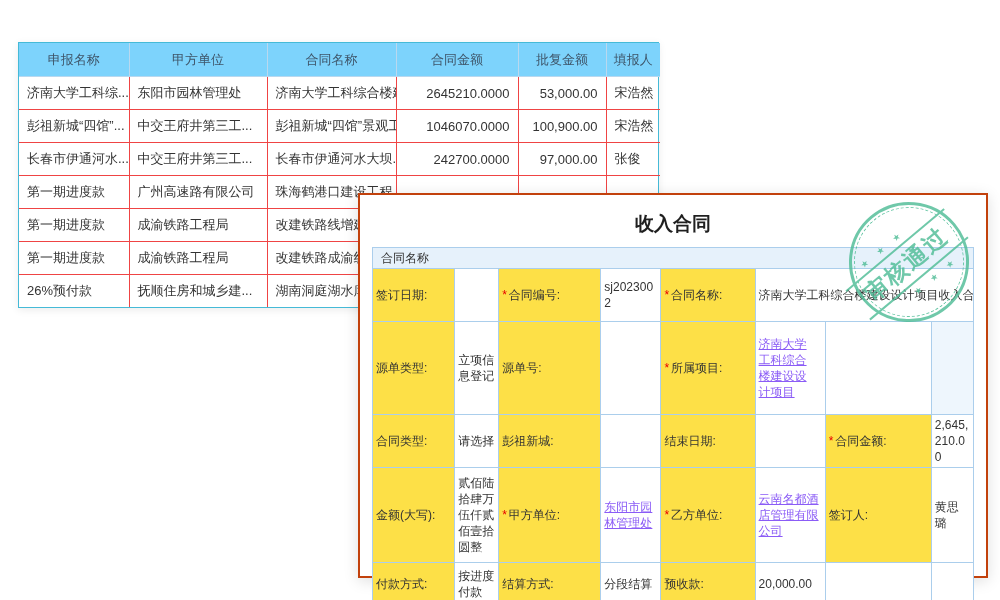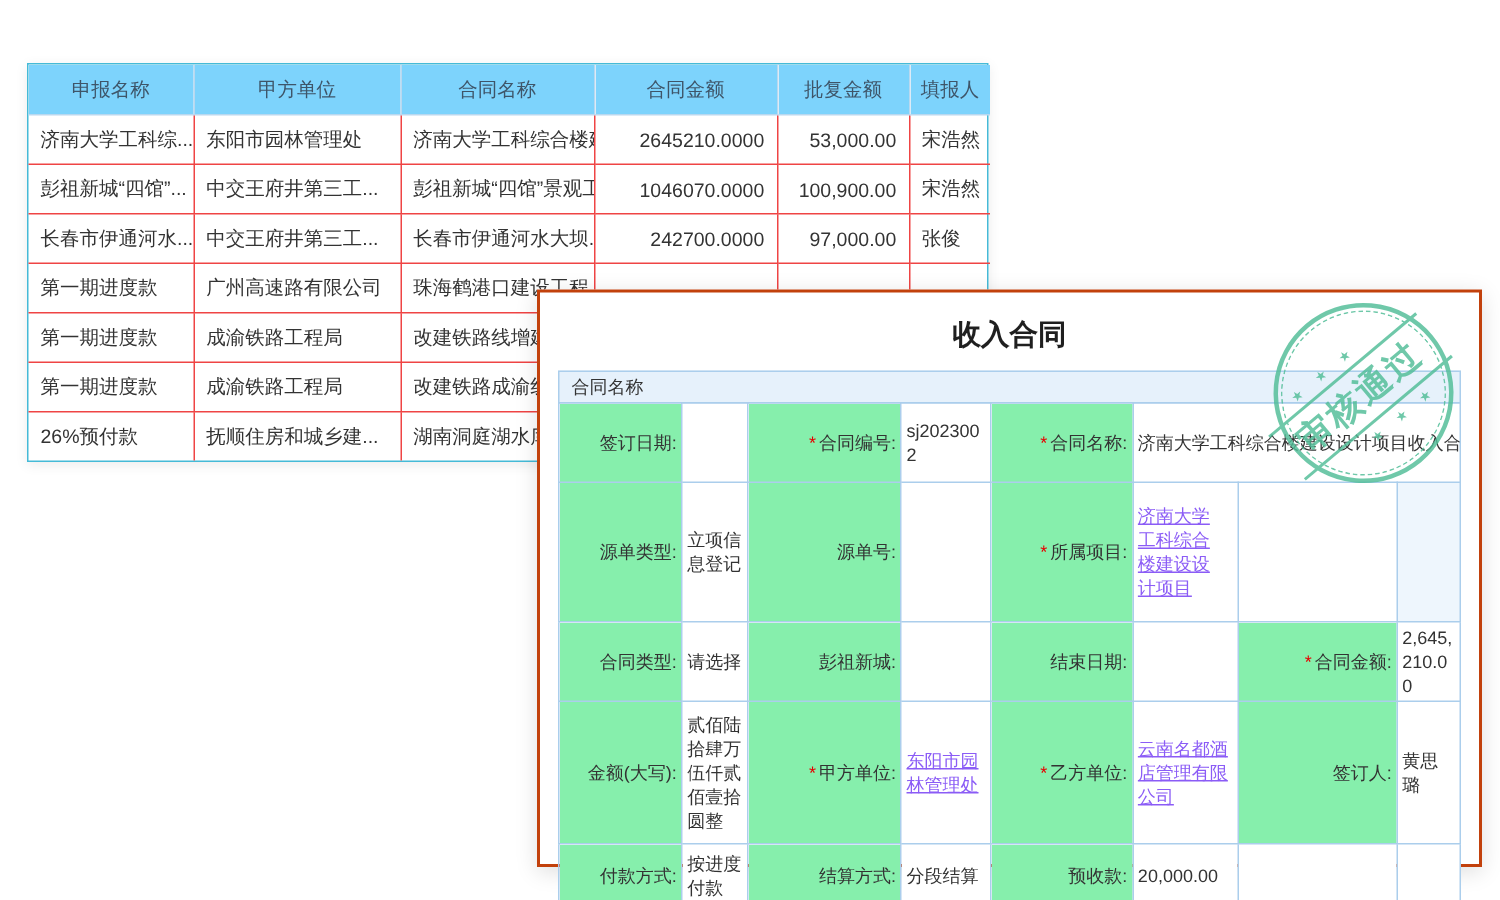--- a/index.html
+++ b/index.html
@@ -50,21 +50,21 @@
   }
   table.form {
     margin:-1px 12px 0 12px; width:602px;
     border-collapse:collapse; table-layout:fixed;
   }
   table.form td {
     border:1px solid #abceec; font-size:12px; color:#333;
     padding:2px 3px; vertical-align:middle; line-height:16px;
     word-wrap:break-word; overflow:hidden;
   }
-  td.lbl { background:#86efac; text-align:right; padding-right:5px; }
+  td.lbl { background:#fde047; padding-right:5px; }
   td.val { background:#fff; }
   td.tint { background:#eef6fd; }
   .req { color:#e60000; margin-right:2px; }
   a.flink { color:#8b5cf6; text-decoration:underline; }
   a.flink.narrow { display:inline-block; width:50px; }
   .r1 td { height:48px; }
   .r2 td { height:88px; }
   .r3 td { height:38px; }
   .r4 td { height:90px; }
   .r5 td { height:38px; }

